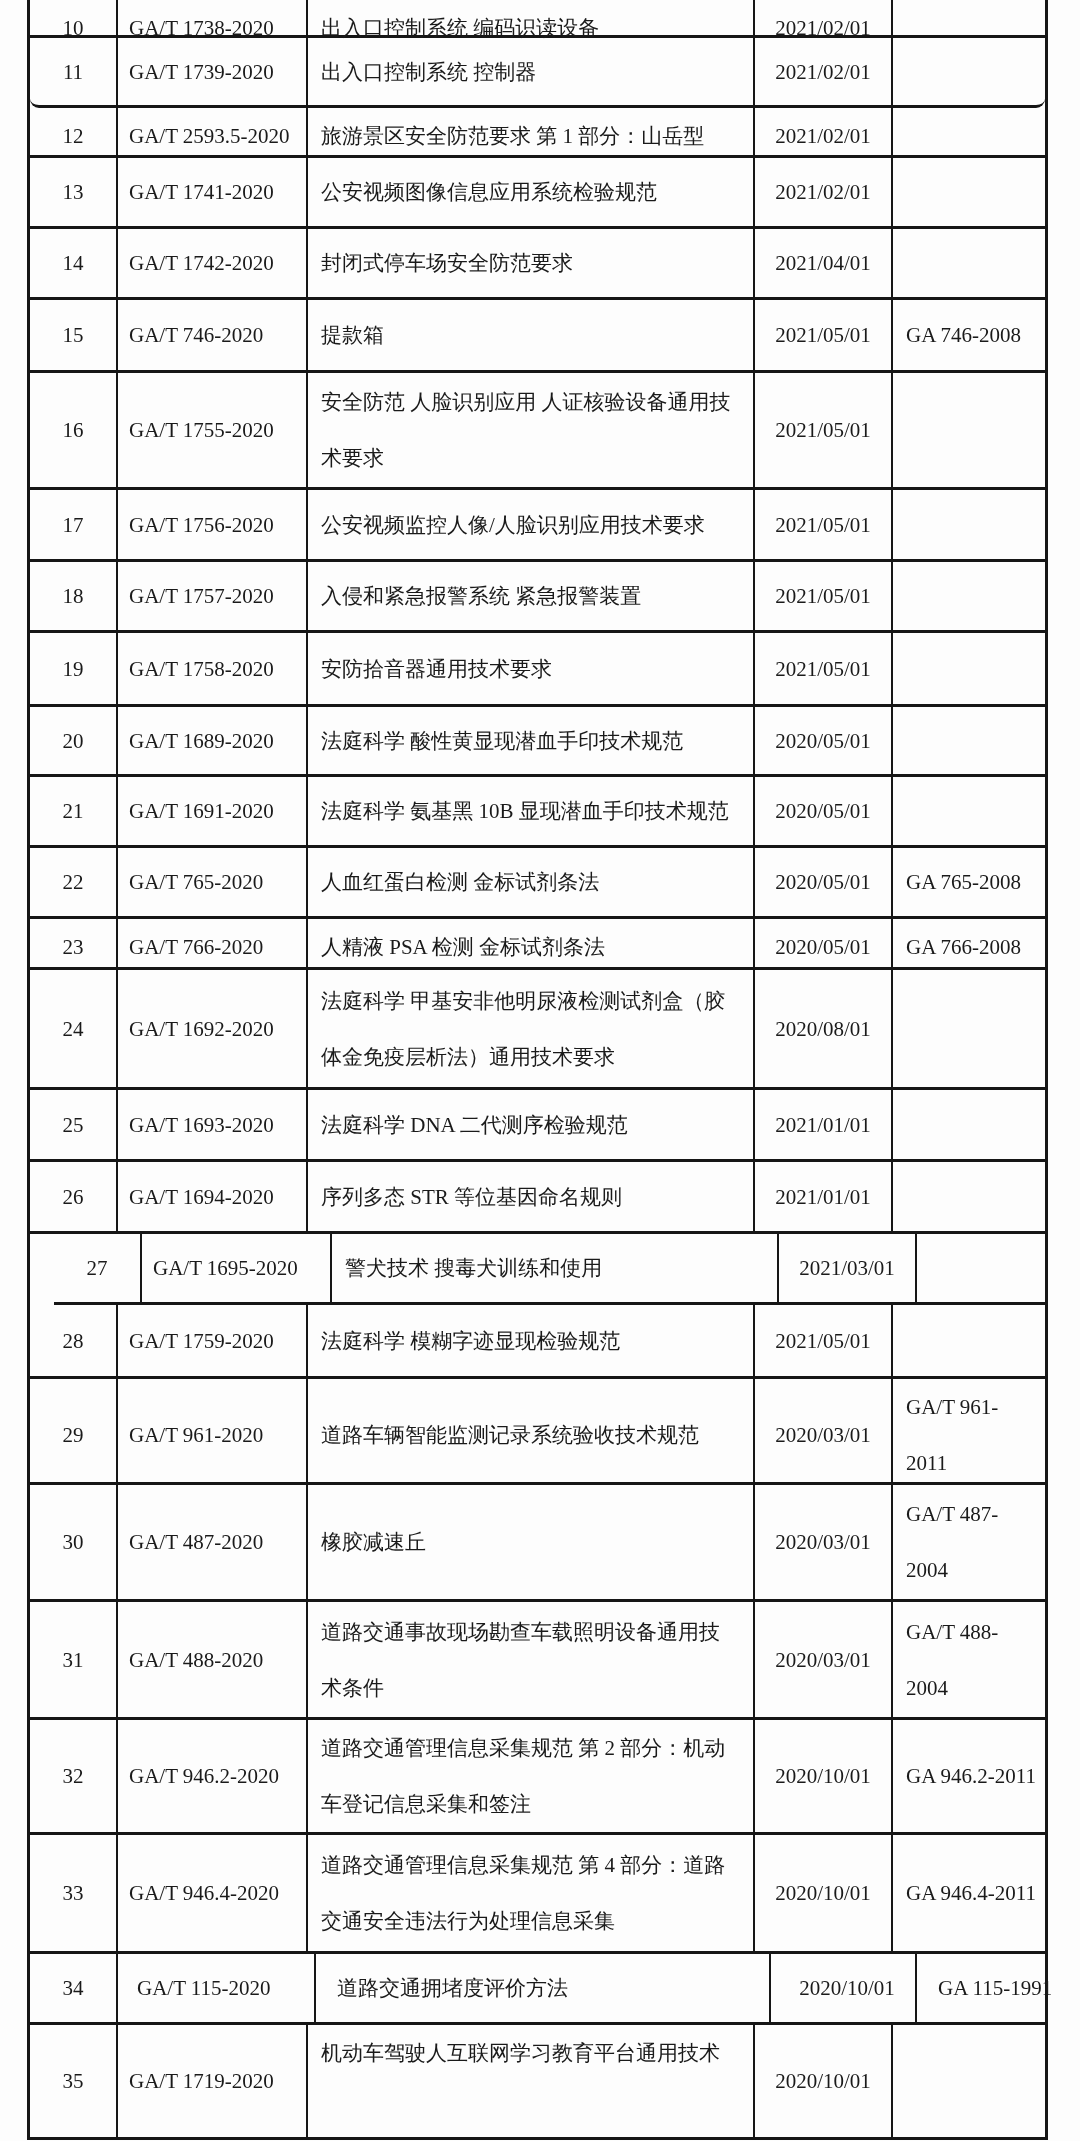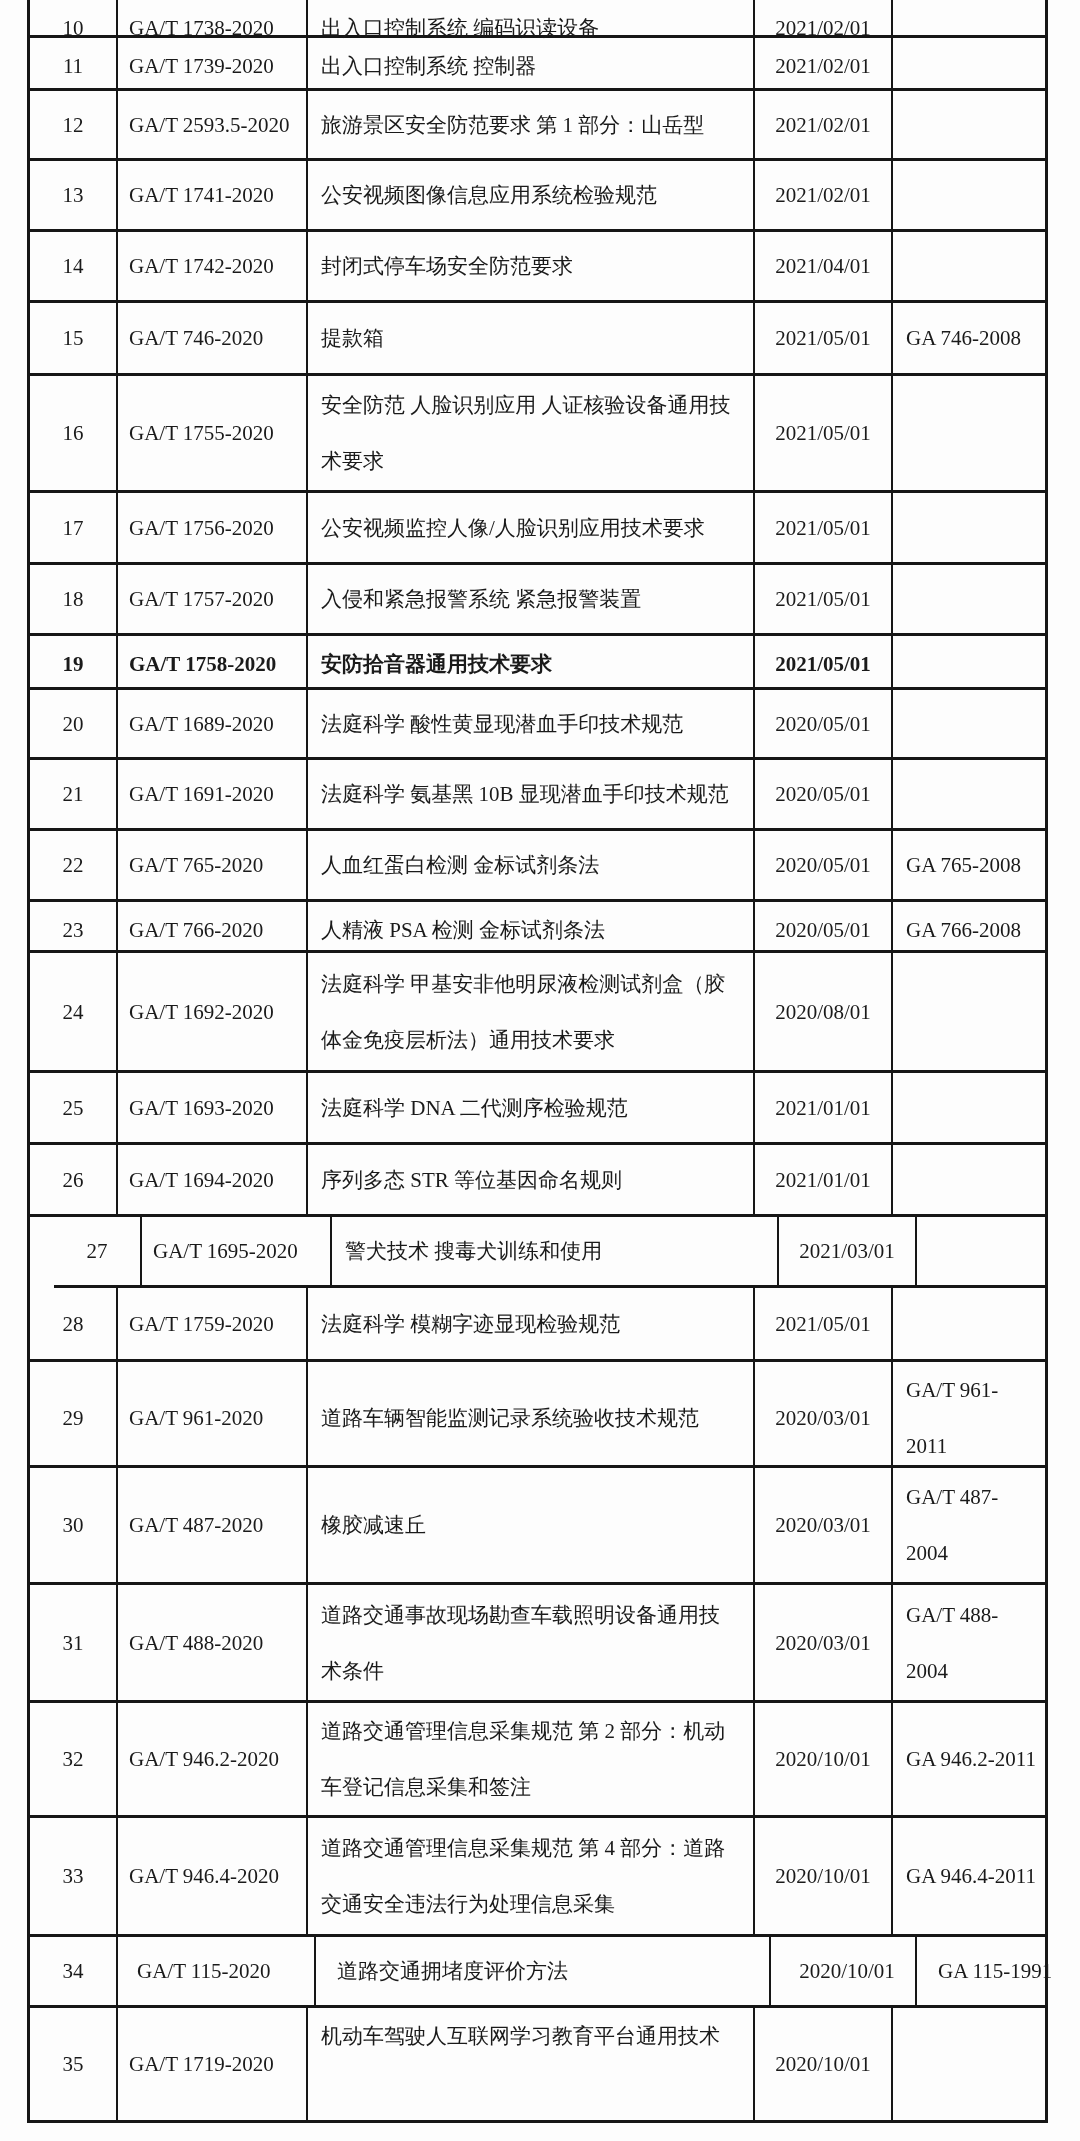--- a/index.html
+++ b/index.html
@@ -60,36 +60,36 @@
           <div class="ln">GA/T 1738-2020</div>
         </div>
     <div class="cell c-name">
           <div class="ln">出入口控制系统 编码识读设备</div>
         </div>
     <div class="cell c-date">
           <div class="ln">2021/02/01</div>
         </div>
     <div class="cell c-old"></div>
   </div>
-      <div class="trow" style="height: 53px;">
+      <div class="trow" style="height: 70px; border-radius: 9px;">
     <div class="cell c-num">
           <div class="ln">11</div>
         </div>
     <div class="cell c-std">
           <div class="ln">GA/T 1739-2020</div>
         </div>
     <div class="cell c-name">
           <div class="ln">出入口控制系统 控制器</div>
         </div>
     <div class="cell c-date">
           <div class="ln">2021/02/01</div>
         </div>
     <div class="cell c-old"></div>
   </div>
-      <div class="trow" style="height: 70px;">
+      <div class="trow" style="height: 50px;">
     <div class="cell c-num">
           <div class="ln">12</div>
         </div>
     <div class="cell c-std">
           <div class="ln">GA/T 2593.5-2020</div>
         </div>
     <div class="cell c-name">
           <div class="ln">旅游景区安全防范要求 第 1 部分：山岳型</div>
         </div>
     <div class="cell c-date">
@@ -183,21 +183,21 @@
           <div class="ln">GA/T 1757-2020</div>
         </div>
     <div class="cell c-name">
           <div class="ln">入侵和紧急报警系统 紧急报警装置</div>
         </div>
     <div class="cell c-date">
           <div class="ln">2021/05/01</div>
         </div>
     <div class="cell c-old"></div>
   </div>
-      <div class="trow" style="height: 54px; font-weight: bold;">
+      <div class="trow" style="height: 74px;">
     <div class="cell c-num">
           <div class="ln">19</div>
         </div>
     <div class="cell c-std">
           <div class="ln">GA/T 1758-2020</div>
         </div>
     <div class="cell c-name">
           <div class="ln">安防拾音器通用技术要求</div>
         </div>
     <div class="cell c-date">

